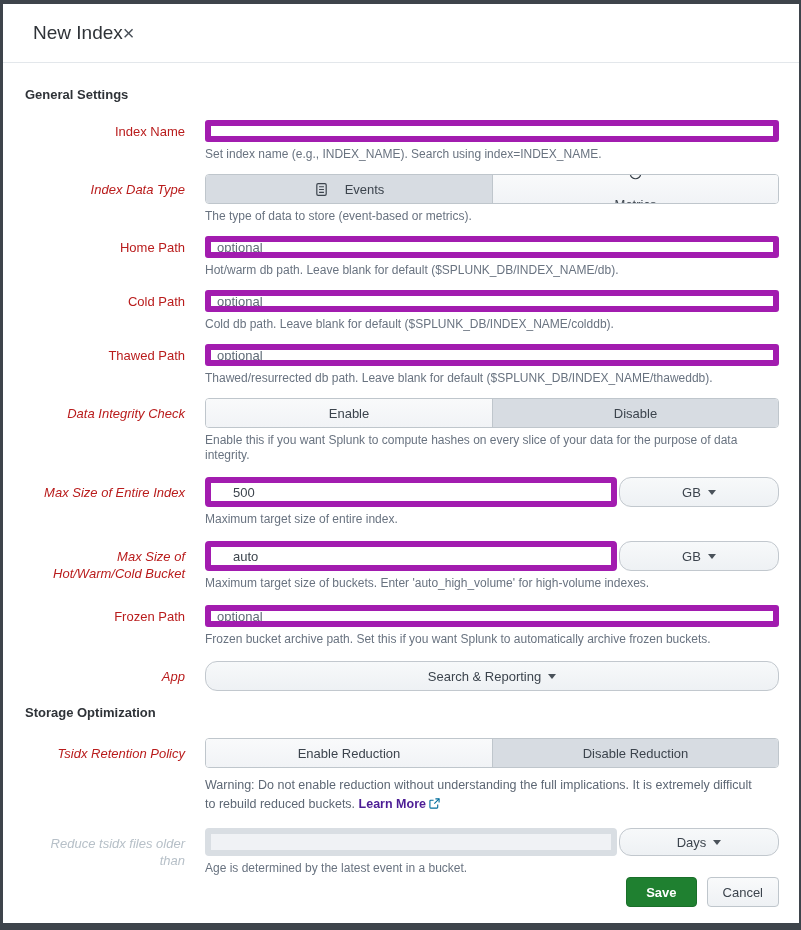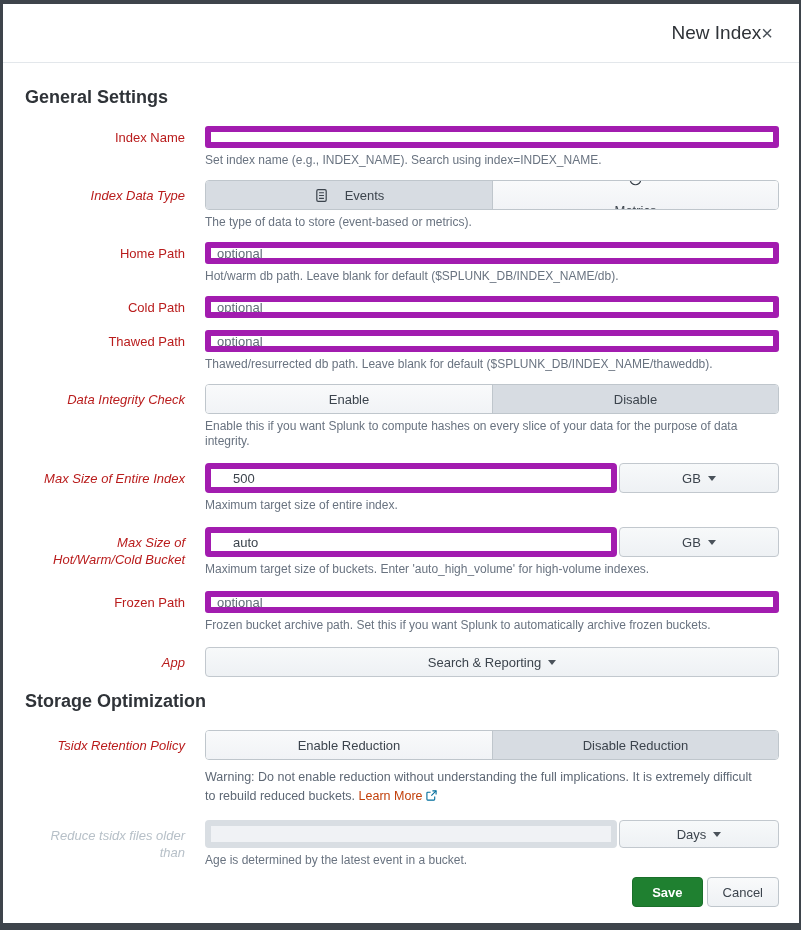--- a/index.html
+++ b/index.html
@@ -10,33 +10,33 @@
     width: 801px; height: 930px;
     border-style: solid; border-color: #3e444b;
     border-width: 4px 2px 7px 3px;
     background: #ffffff;
     display: flex; flex-direction: column;
   }
 
   
   .modal-header {
     height: 59px; flex: 0 0 auto;
-    display: flex; align-items: center; justify-content: flex-end;
+    display: flex; align-items: center; justify-content: flex-start;
     padding: 0 26px 0 30px;
     border-bottom: 1px solid #e3e7eb;
   }
   .modal-title { font-size: 19px; font-weight: 500; color: #2f3338; }
   .close-x {
     font-size: 20px; color: #4a5159; cursor: pointer; line-height: 1;
     font-weight: 400;
   }
 
   
   .modal-body { flex: 1 1 auto; padding: 24px 20px 0 22px; overflow: hidden; }
-  .section-title { font-size: 18px; font-weight: bold; color: #2f3338; margin-bottom: 18px; }
+  .section-title { font-size: 13px; font-weight: bold; color: #2f3338; margin-bottom: 18px; }
   .section-title.second { margin-top: 0; }
 
   .form-row { display: flex; margin-bottom: 12px; }
   .form-row.lg { margin-bottom: 14px; }
   .form-label {
     width: 160px; flex: 0 0 160px; margin-right: 20px;
     text-align: right; font-size: 13px; color: #b91c1c; line-height: 17px;
     padding-top: 3px;
   }
   .form-label.tall { padding-top: 7px; font-style: italic; }
@@ -75,41 +75,41 @@
   .segment + .segment { border-left: 1px solid #bfc6cc; flex-direction: column; }
   .segment.selected { background: #d7dce2; }
 
   
   .input-group { display: flex; gap: 2px; }
   .input-group .text-input { flex: 1 1 auto; }
   .unit-btn, .dropdown-btn {
     height: 30px; display: flex; align-items: center; justify-content: center;
     gap: 7px; font-size: 13px; color: #3c444d; cursor: pointer;
     background: linear-gradient(#f7f9fa, #eef1f4);
-    border: 1px solid #c2c8ce; border-radius: 4px;
+    border: 1px solid #c2c8ce; border-radius: 12px;
   }
   .unit-btn { flex: 0 0 160px; width: 160px; }
   .unit-btn.days { height: 28px; }
   .dropdown-btn { width: 100%; }
 
   .caret {
     width: 0; height: 0; display: inline-block;
     border-left: 4px solid transparent; border-right: 4px solid transparent;
     border-top: 5px solid #4a525a;
   }
 
   
   .warning { margin-top: 8px; font-size: 12.5px; color: #5d6774; line-height: 19px; max-width: 560px; }
-  .learn-more { color: #c2410c; text-decoration: none; cursor: pointer; }
+  .learn-more { color: #4c1d95; text-decoration: none; cursor: pointer; font-weight: bold; }
   .ext-icon { margin-left: 3px; vertical-align: -1px; }
 
   
   .modal-footer {
     flex: 0 0 auto; margin-top: auto;
-    display: flex; justify-content: flex-end; gap: 4px;
+    display: flex; justify-content: flex-end; gap: 10px;
     padding: 0 20px 16px 20px;
   }
   .btn {
     height: 30px; border-radius: 4px; font-size: 13px; cursor: pointer;
     font-family: "Liberation Sans", sans-serif;
   }
   .btn-save {
     background: #1f8030; border: 1px solid #1a6f2a; color: #ffffff;
     font-weight: bold; padding: 0 19px;
   }
@@ -175,20 +175,21 @@
       <div class="form-control">
         <input type="text" class="text-input" placeholder="optional" style="">
         <div class="help">Hot/warm db path. Leave blank for default ($SPLUNK_DB/INDEX_NAME/db).</div>
       </div>
     </div>
 
     <div class="form-row">
       <div class="form-label">Cold Path</div>
       <div class="form-control">
         <input type="text" class="text-input" placeholder="optional" style="">
+        <div class="help">Cold db path. Leave blank for default ($SPLUNK_DB/INDEX_NAME/colddb).</div>
       </div>
     </div>
 
     <div class="form-row">
       <div class="form-label">Thawed Path</div>
       <div class="form-control">
         <input type="text" class="text-input" placeholder="optional" style="">
         <div class="help">Thawed/resurrected db path. Leave blank for default ($SPLUNK_DB/INDEX_NAME/thaweddb).</div>
       </div>
     </div>

